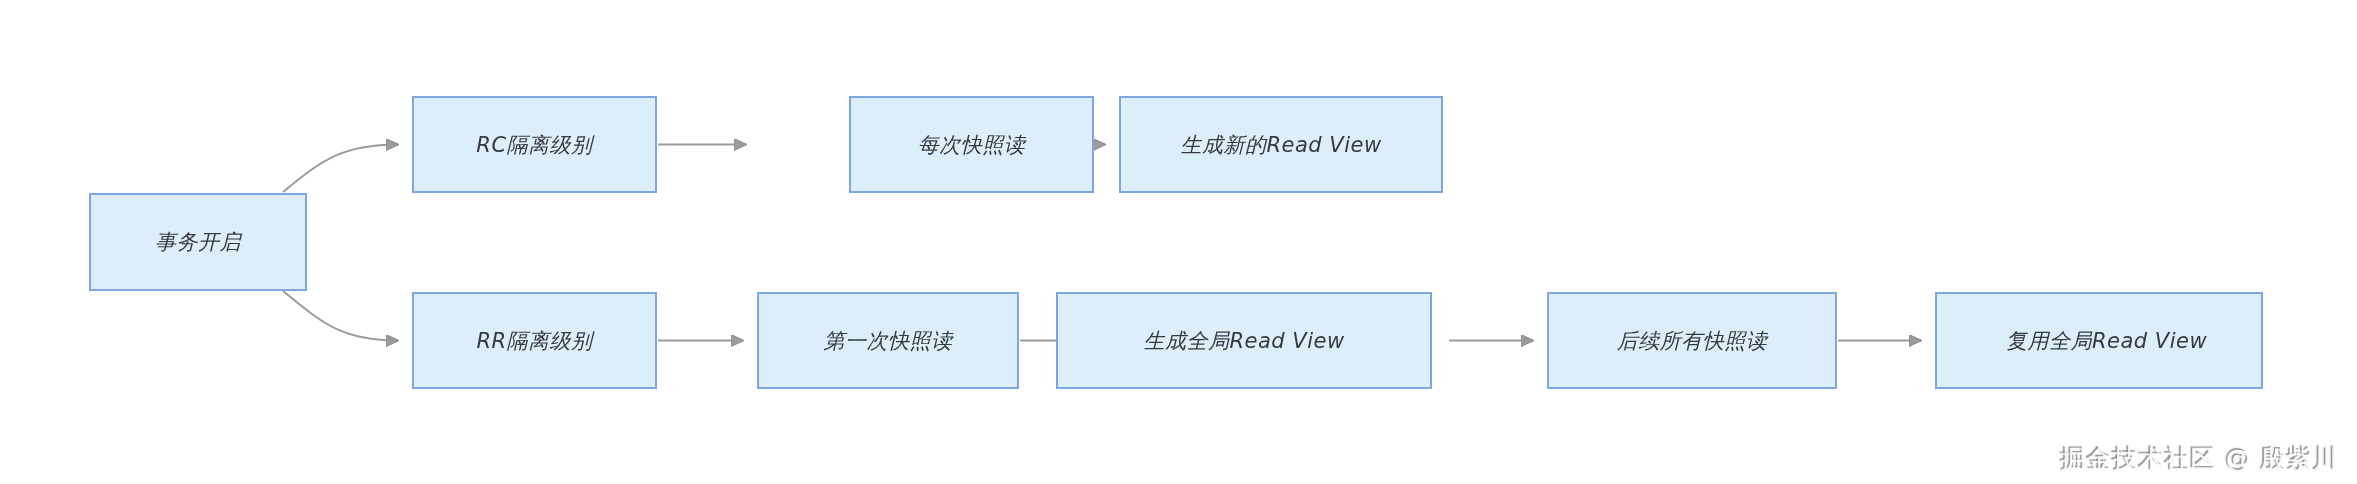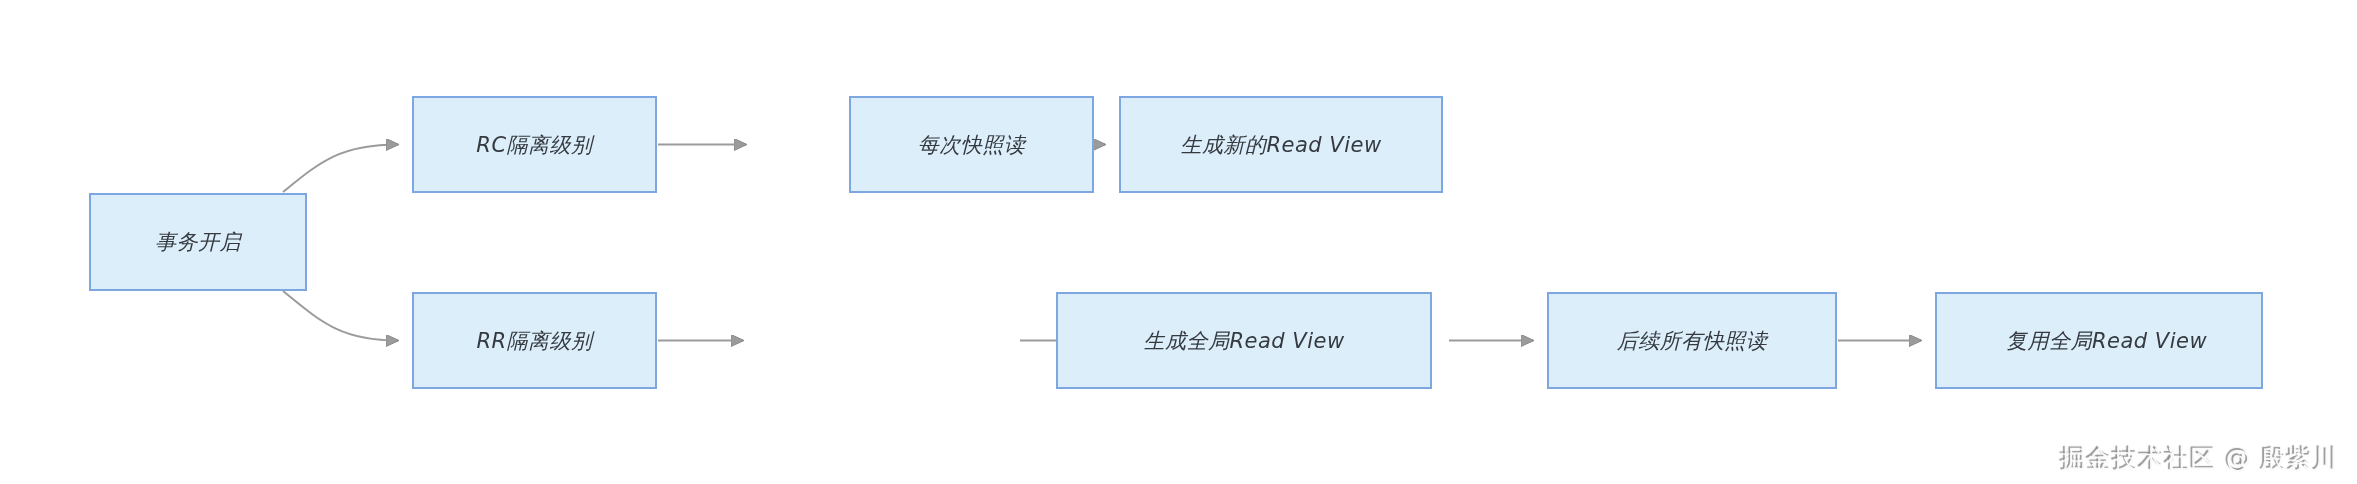--- a/index.html
+++ b/index.html
@@ -100,20 +100,23 @@
   <div class="node n-rc-snap">
     <span>每次快照读</span>
   </div>
   <div class="node n-rc-newrv">
     <span>生成新的Read View</span>
   </div>
 
   <div class="node n-rr-level">
     <span>RR隔离级别</span>
   </div>
+  <div class="node n-rr-first">
+    <span>第一次快照读</span>
+  </div>
   <div class="node n-rr-globalrv">
     <span>生成全局Read View</span>
   </div>
   <div class="node n-rr-subsequent">
     <span>后续所有快照读</span>
   </div>
   <div class="node n-rr-reuserv">
     <span>复用全局Read View</span>
   </div>
 

